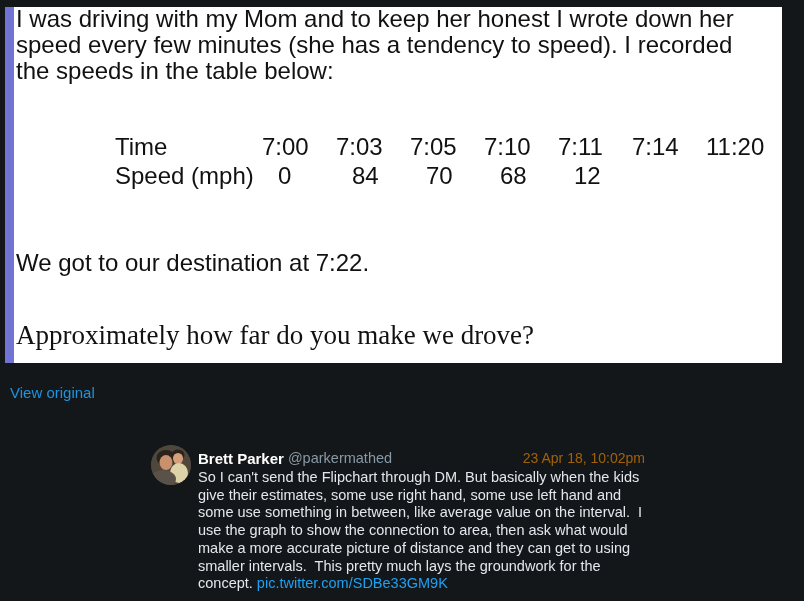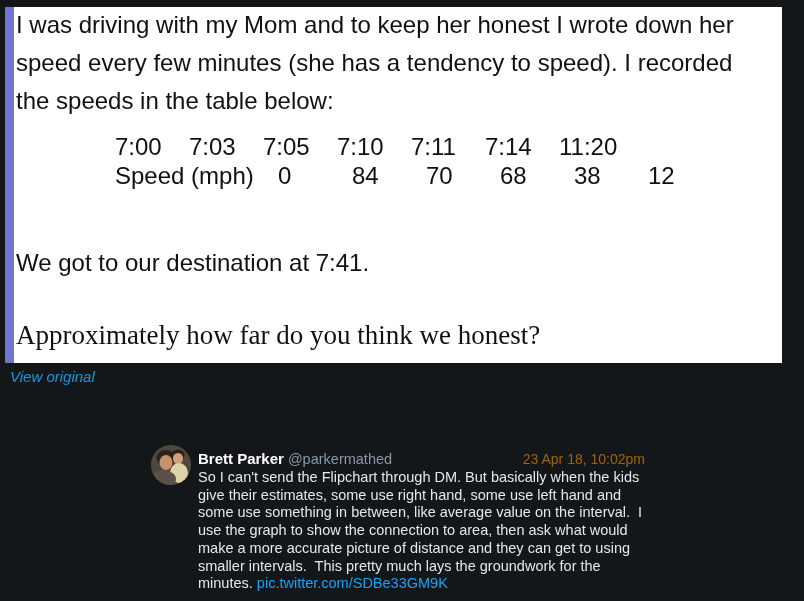--- a/index.html
+++ b/index.html
@@ -14,21 +14,21 @@
   
   .problem-card{
     position:absolute;left:5px;top:7px;
     width:768px;height:356px;
     background:#ffffff;
     border-left:9px solid #7274d3;
     color:#000;
   }
   .para{
     position:absolute;left:2px;top:-1px;width:745px;
-    font-size:24px;line-height:38px;color:#111;
+    font-size:24px;line-height:26px;color:#111;
   }
   .spd-table{
     position:absolute;left:101px;top:126px;
     font-size:24px;line-height:28.5px;color:#111;white-space:nowrap;
   }
   .trow{display:flex}
   .tlabel{width:147px}
   .tcell{width:74px;box-sizing:border-box}
   .speed-row .tcell{padding-left:16px}
   .dest{
@@ -36,74 +36,74 @@
     font-size:24px;color:#111;
   }
   .quest{
     position:absolute;left:2px;top:313px;
     font-family:"Liberation Serif",serif;
     font-size:27px;color:#111;
   }
 
   
   .view-orig{
-    position:absolute;left:10px;top:368px;
-    font-size:15px;color:#1b95e0;text-decoration:none;cursor:pointer;font-style:italic;
+    position:absolute;left:10px;top:384px;
+    font-size:15px;color:#1b95e0;text-decoration:none;cursor:pointer;
   }
 
   
   .tweet-avatar{
     position:absolute;left:151px;top:445px;
     width:40px;height:40px;border-radius:50%;overflow:hidden;
     cursor:pointer;background:#4f463c;
   }
   .tweet-avatar svg{display:block;width:40px;height:40px}
   .tweet-header{
     position:absolute;left:198px;top:450px;width:447px;
-    display:flex;align-items:flex-end;
+    display:flex;align-items:flex-start;
   }
   .t-name{font-weight:bold;font-size:15px;color:#ffffff;cursor:pointer}
   .t-handle{font-size:14.5px;color:#8899a6;margin-left:4px;cursor:pointer}
   .t-time{font-size:14px;color:#a16207;margin-left:auto}
   .tweet-body{
     position:absolute;left:198px;top:469px;
     font-size:14.5px;line-height:17.7px;color:#e1e8ed;
   }
   .tweet-body .line{white-space:pre}
   .t-link{color:#1da1f2;text-decoration:none;cursor:pointer}
 </style>
 </head>
 <body>
 
 <div class="problem-card">
   <div class="para">I was driving with my Mom and to keep her honest I wrote down her speed every few minutes (she has a tendency to speed). I recorded the speeds in the table below:</div>
 
   <div class="spd-table">
     <div class="trow time-row">
+      <div class="tlabel">Time</div>
       <div class="tcell">7:00</div>
       <div class="tcell">7:03</div>
       <div class="tcell">7:05</div>
       <div class="tcell">7:10</div>
       <div class="tcell">7:11</div>
       <div class="tcell">7:14</div>
       <div class="tcell">11:20</div>
     </div>
     <div class="trow speed-row">
       <div class="tlabel">Speed (mph)</div>
       <div class="tcell">0</div>
       <div class="tcell">84</div>
       <div class="tcell">70</div>
       <div class="tcell">68</div>
-      <div class="tcell">38</div>
       <div class="tcell">12</div>
     </div>
   </div>
 
-  <div class="dest">We got to our destination at 7:41.</div>
-  <div class="quest">Approximately how far do you think we honest?</div>
+  <div class="dest">We got to our destination at 7:22.</div>
+  <div class="quest">Approximately how far do you make we drove?</div>
 </div>
 
 <a class="view-orig">View original</a>
 
 <div class="tweet-avatar">
   <svg viewBox="0 0 40 40">
     <defs>
         <clipPath id="ac">
           <circle cx="20" cy="20" r="20"></circle>
         </clipPath>
@@ -126,14 +126,14 @@
   <span class="t-time">23 Apr 18, 10:02pm</span>
 </div>
 
 <div class="tweet-body">
   <div class="line">So I can't send the Flipchart through DM. But basically when the kids</div>
   <div class="line">give their estimates, some use right hand, some use left hand and</div>
   <div class="line">some use something in between, like average value on the interval.  I</div>
   <div class="line">use the graph to show the connection to area, then ask what would</div>
   <div class="line">make a more accurate picture of distance and they can get to using</div>
   <div class="line">smaller intervals.  This pretty much lays the groundwork for the</div>
-  <div class="line"><span>minutes. </span><a class="t-link">pic.twitter.com/SDBe33GM9K</a></div>
+  <div class="line"><span>concept. </span><a class="t-link">pic.twitter.com/SDBe33GM9K</a></div>
 </div>
 
 </body></html>

